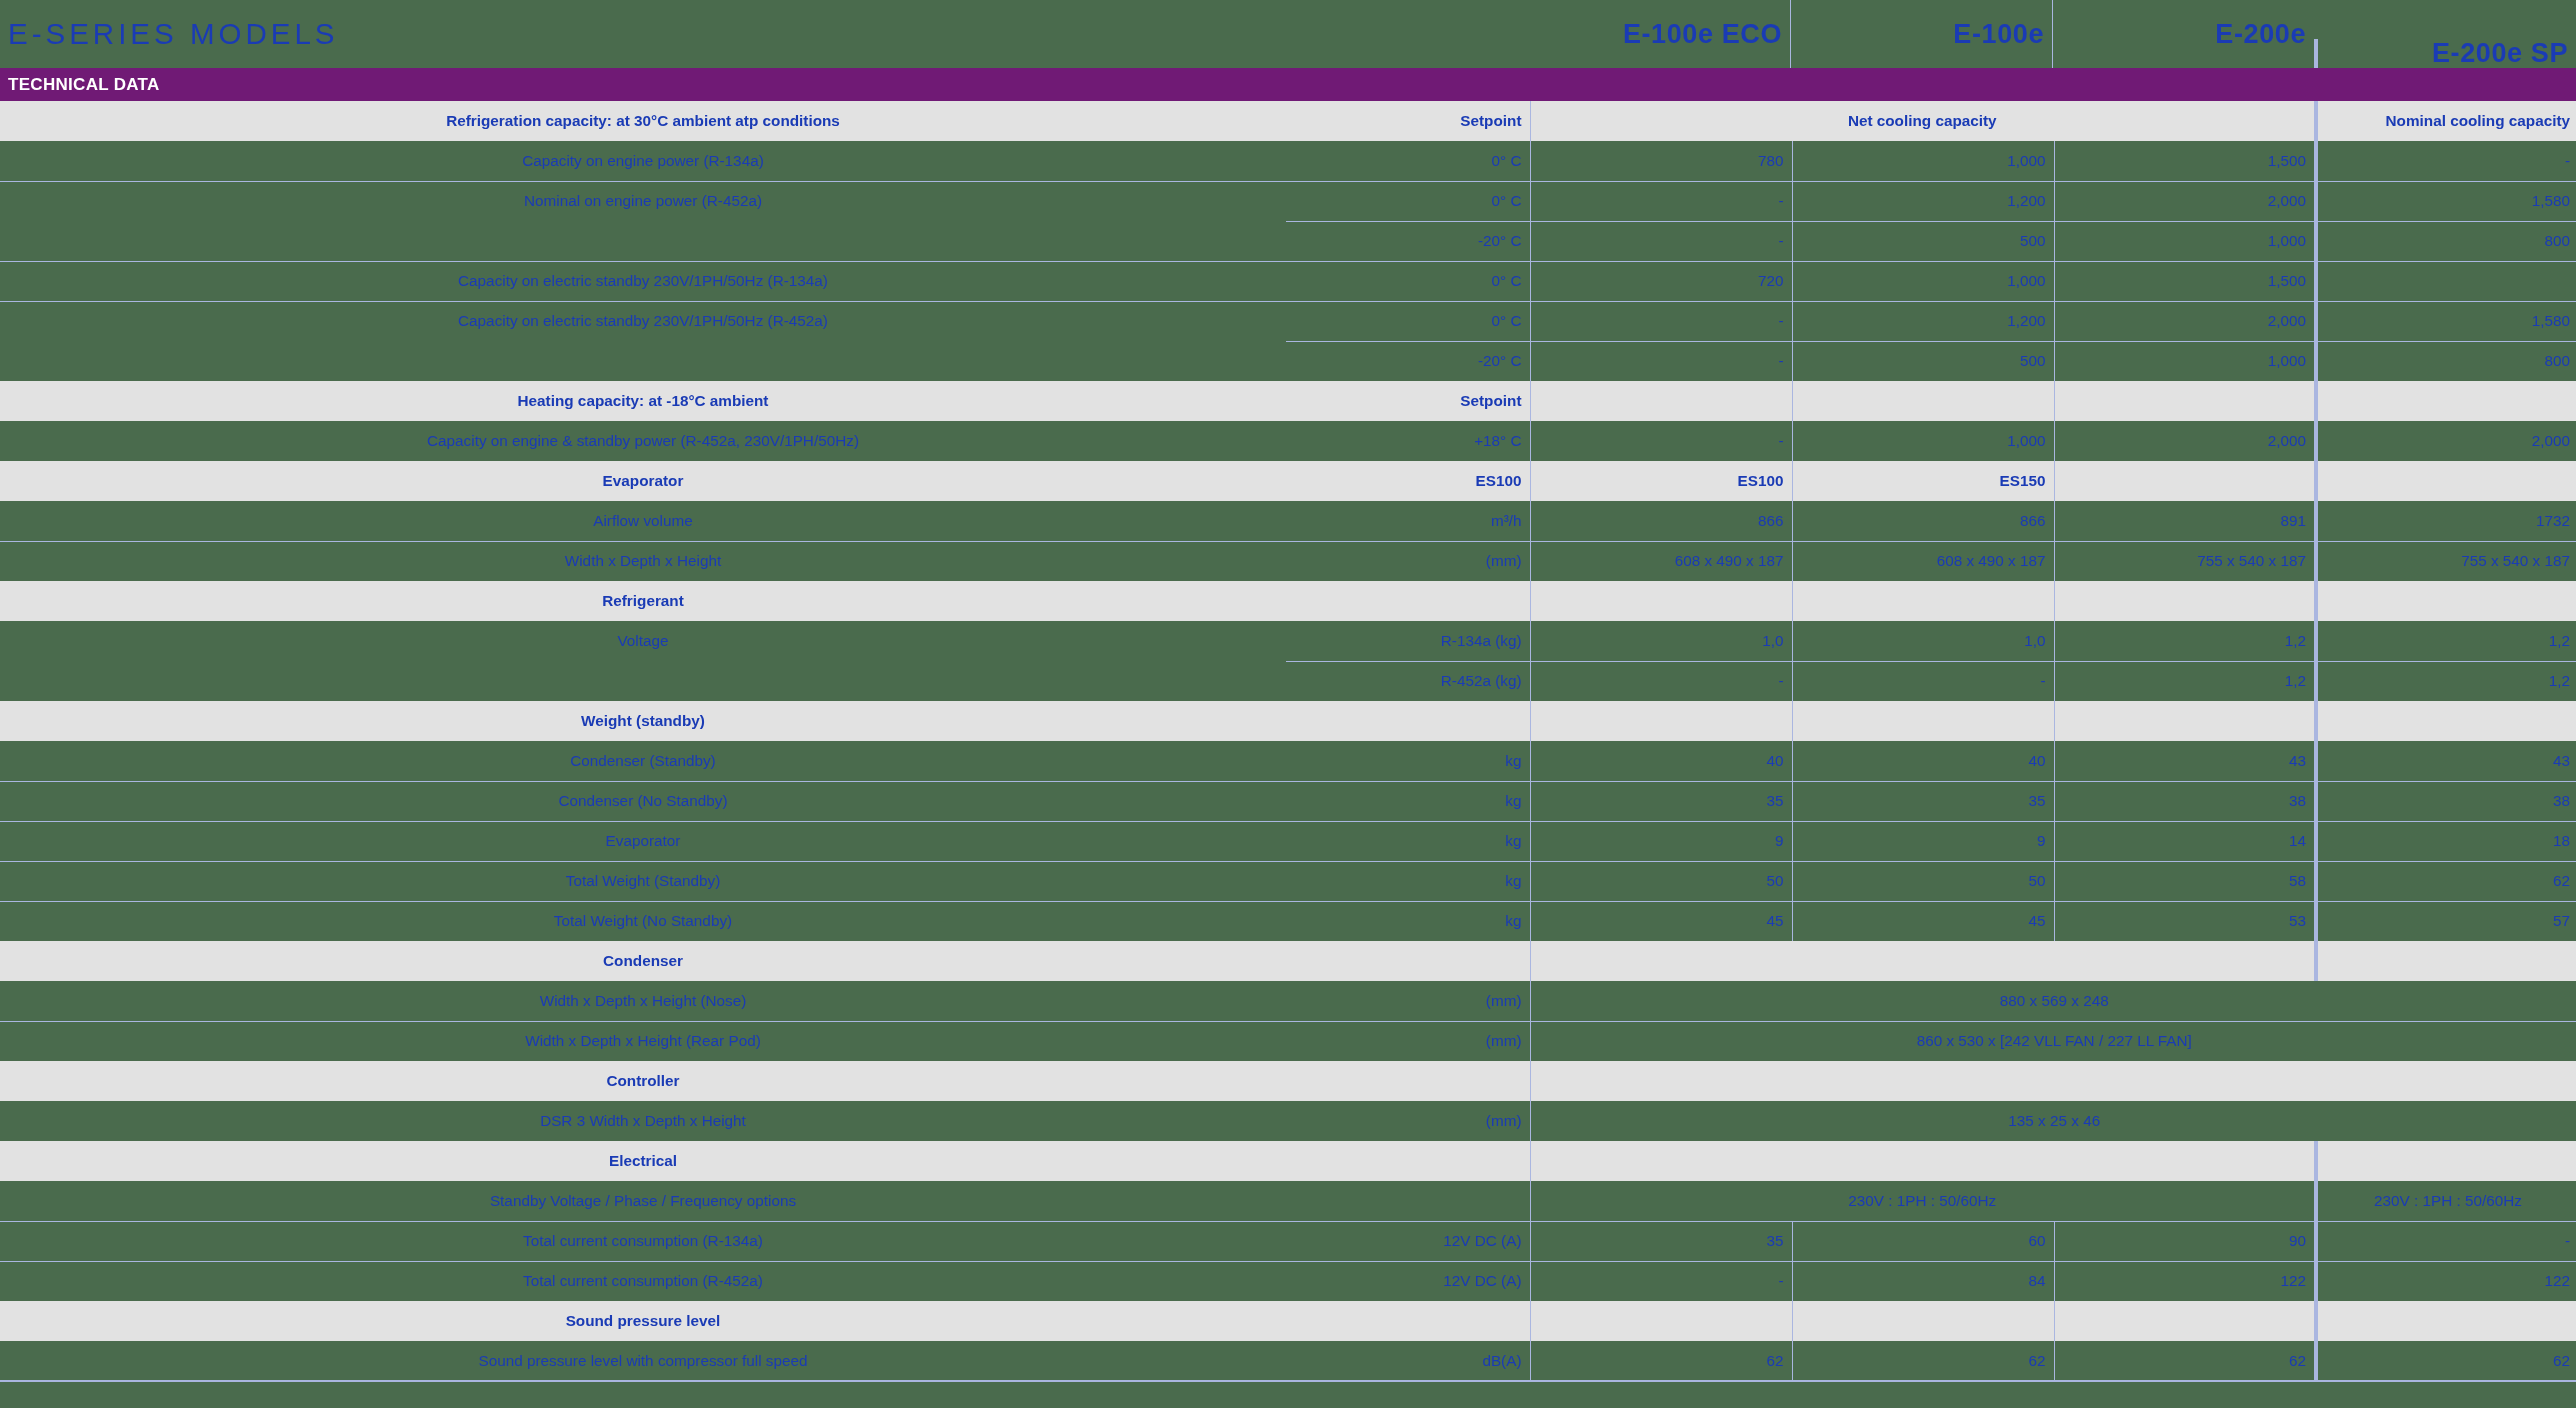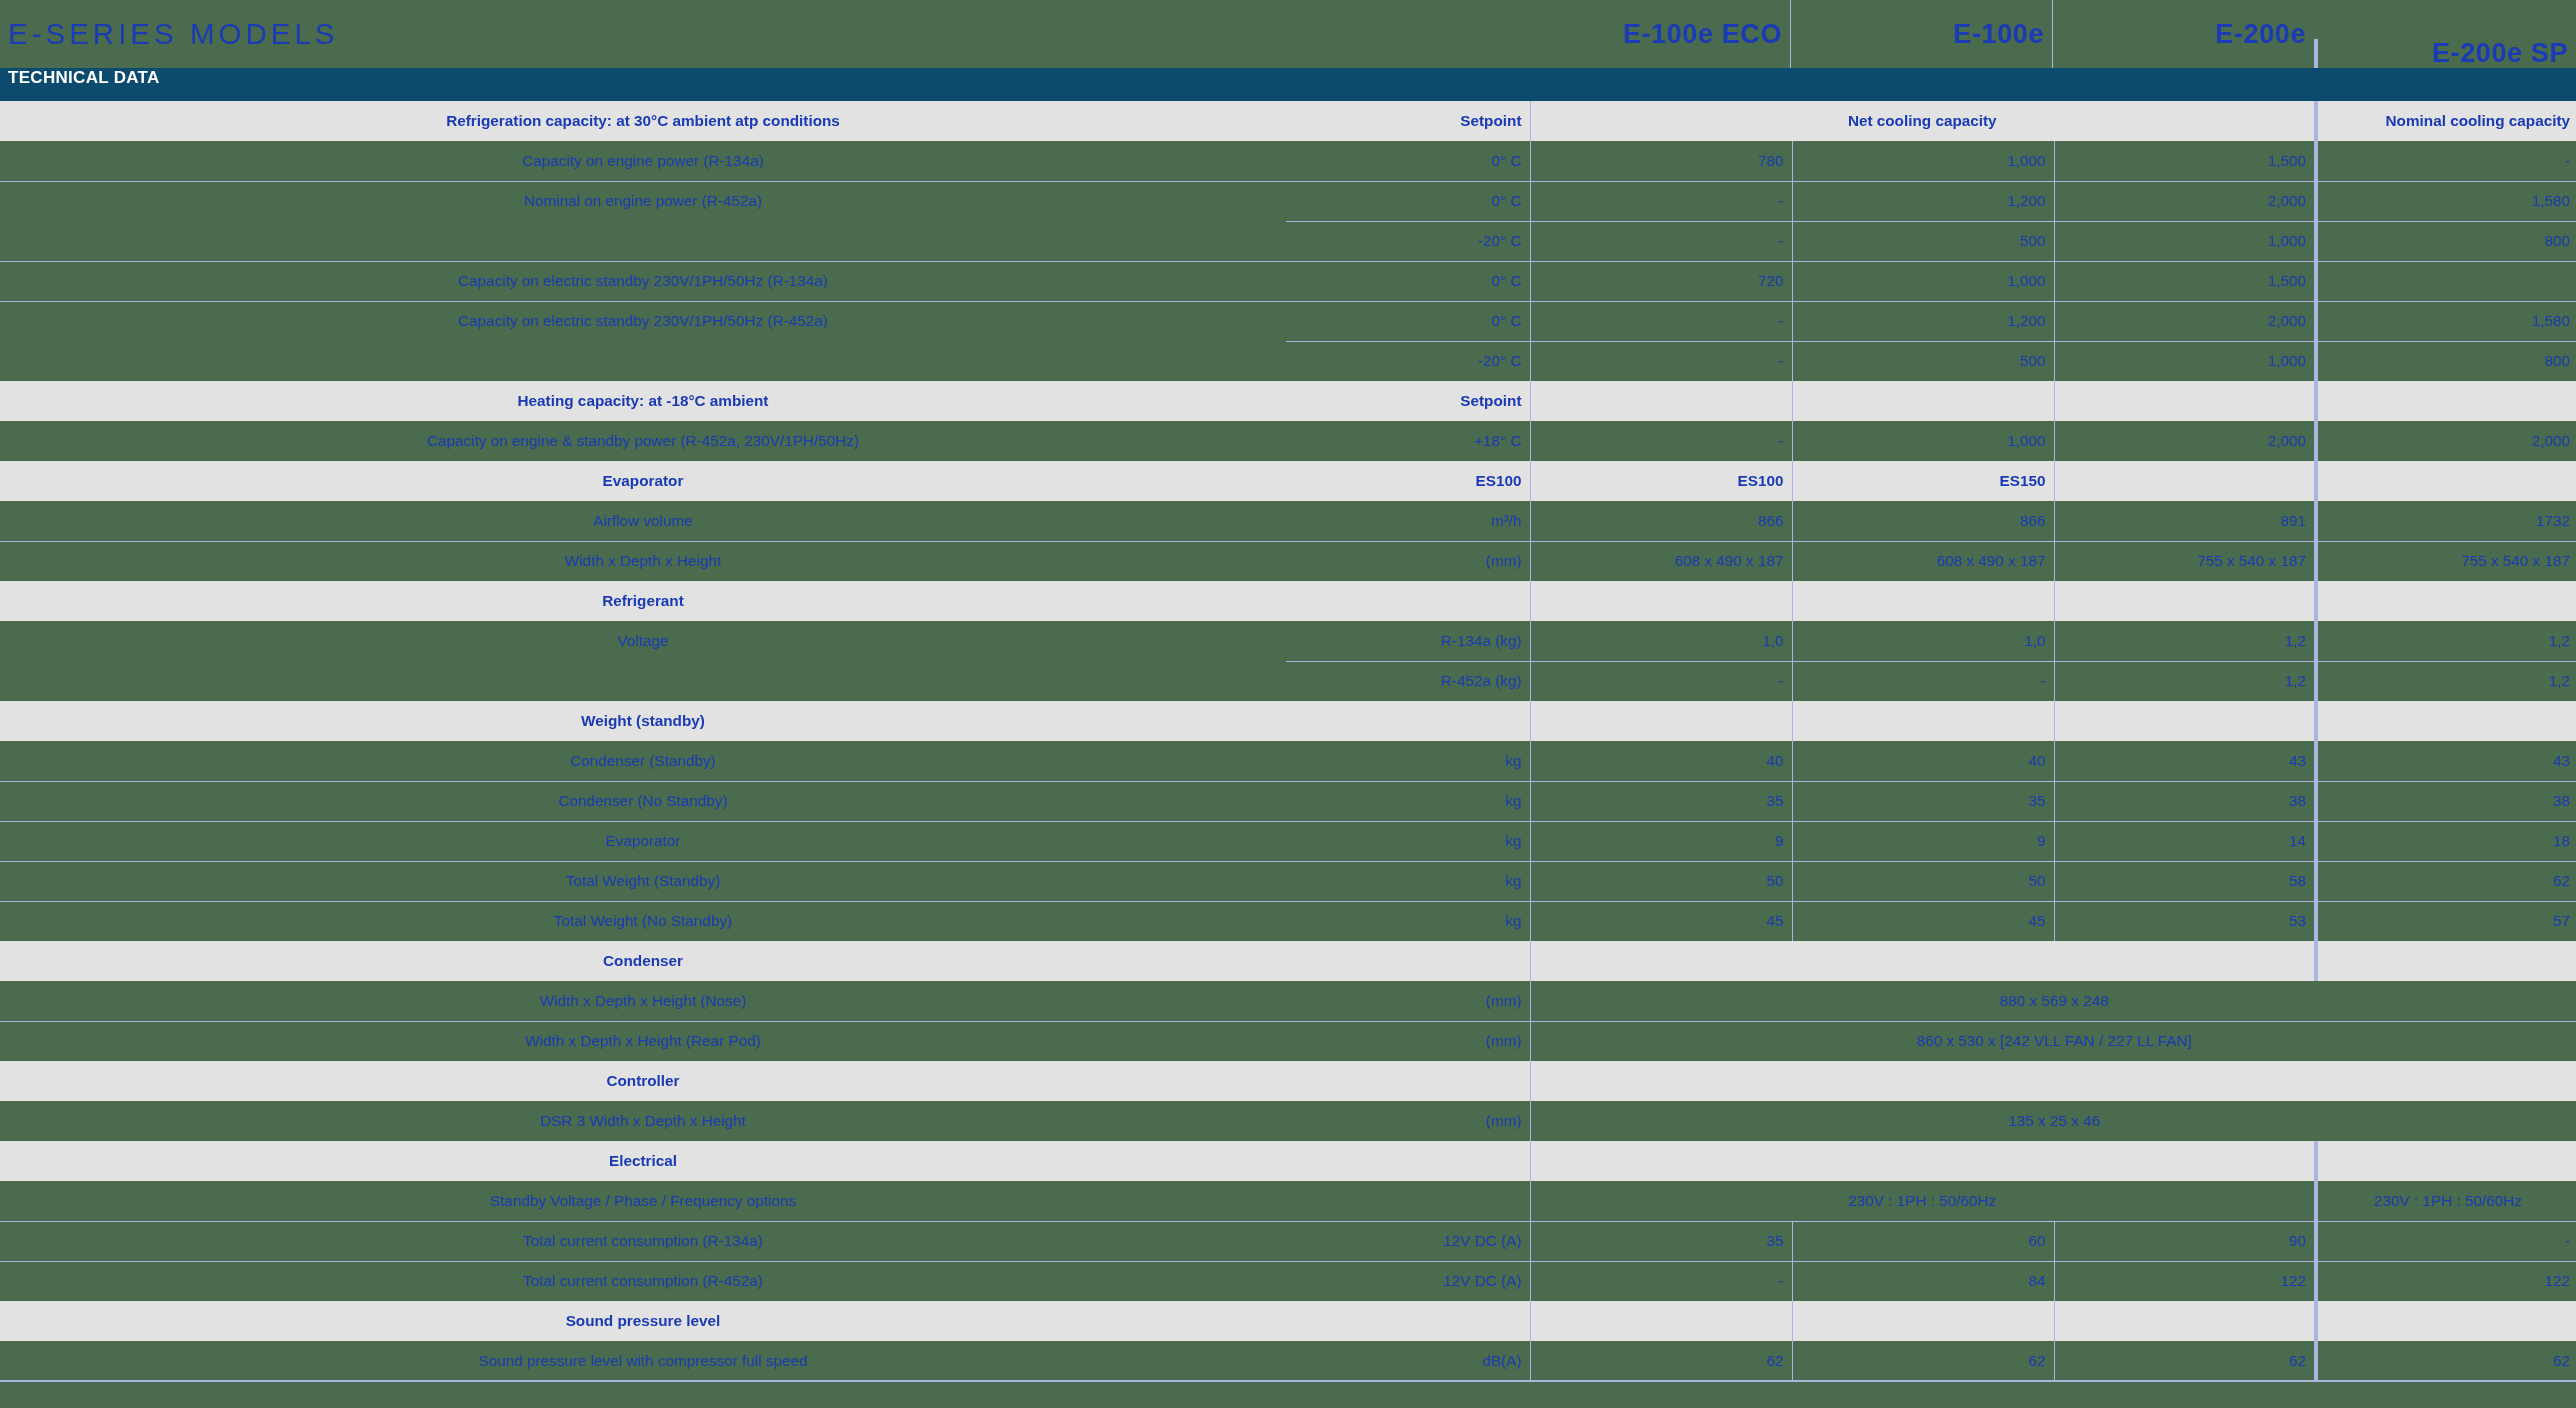--- a/index.html
+++ b/index.html
@@ -51,24 +51,24 @@
     letter-spacing: 0.6px;
     padding-right: 8px;
     box-sizing: border-box;
     white-space: nowrap;
   }
   .model-cell.b-left { border-left: 1.7px solid #aab6e0; }
   .model-cell.b-left-strong { border-left: 4px solid #aab6e0; }
 
   
   .band {
-    background: #0c4a6e;
+    background: #701a75;
     height: 33px;
     display: flex;
-    align-items: flex-start;
+    align-items: center;
     padding-left: 8px;
     box-sizing: border-box;
   }
   .band-text {
     color: #ffffff;
     font-size: 17px;
     font-weight: bold;
     letter-spacing: 0.3px;
   }
 

